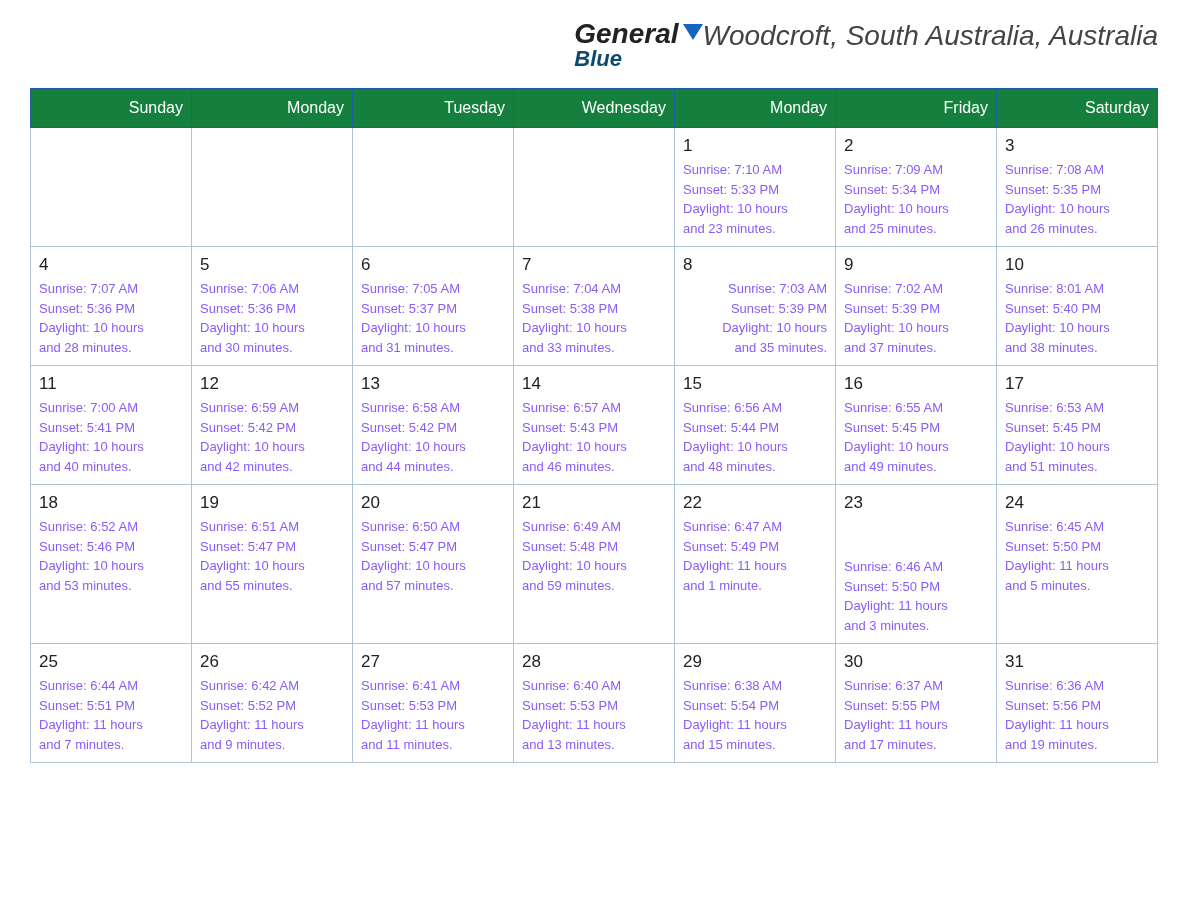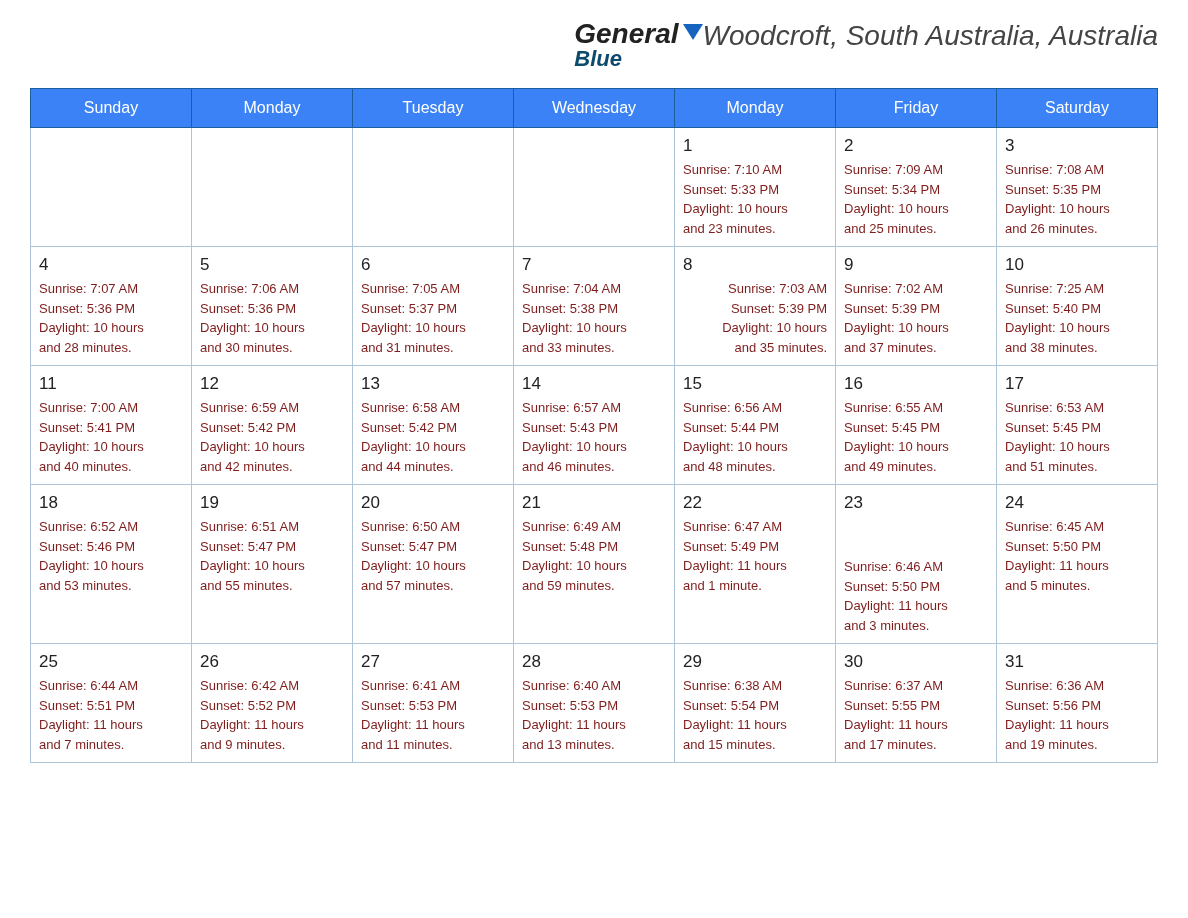--- a/index.html
+++ b/index.html
@@ -60,44 +60,44 @@
     .subtitle {
       font-size: 28px;
       color: #444;
     }
     .calendar {
       width: 100%;
       border-collapse: collapse;
       border: 1px solid #9ab;
     }
     .calendar th {
-      background: #3b82f6;
+      background: #15803d;
       color: #fff;
       font-size: 16px;
       font-weight: normal;
       padding: 10px 8px;
-      text-align: center;
+      text-align: right;
       border: 1px solid #1a5f9e;
     }
     .calendar td {
       vertical-align: top;
       padding: 8px;
       border: 1px solid #b0c4d8;
       width: 14.28%;
       min-height: 100px;
     }
     .day-num {
       font-size: 17px;
       color: #222;
       margin-bottom: 4px;
       display: block;
     }
     .day-info {
       font-size: 13px;
-      color: #7f1d1d;
+      color: #8b5cf6;
       line-height: 1.5;
     }
     .empty-cell {
       background: #fff;
     }
     .week-row td {
       background: #fff;
     }
   </style>
 </head>
@@ -193,21 +193,21 @@
         </td>
         <td>
           <span class="day-num">9</span>
           <div class="day-info" style="white-space: pre-line;">Sunrise: 7:02 AM
 Sunset: 5:39 PM
 Daylight: 10 hours
 and 37 minutes.</div>
         </td>
         <td>
           <span class="day-num">10</span>
-          <div class="day-info" style="white-space: pre-line;">Sunrise: 7:25 AM
+          <div class="day-info" style="white-space: pre-line;">Sunrise: 8:01 AM
 Sunset: 5:40 PM
 Daylight: 10 hours
 and 38 minutes.</div>
         </td>
       </tr>
       <tr class="week-row">
         <td>
           <span class="day-num">11</span>
           <div class="day-info" style="white-space: pre-line;">Sunrise: 7:00 AM
 Sunset: 5:41 PM

